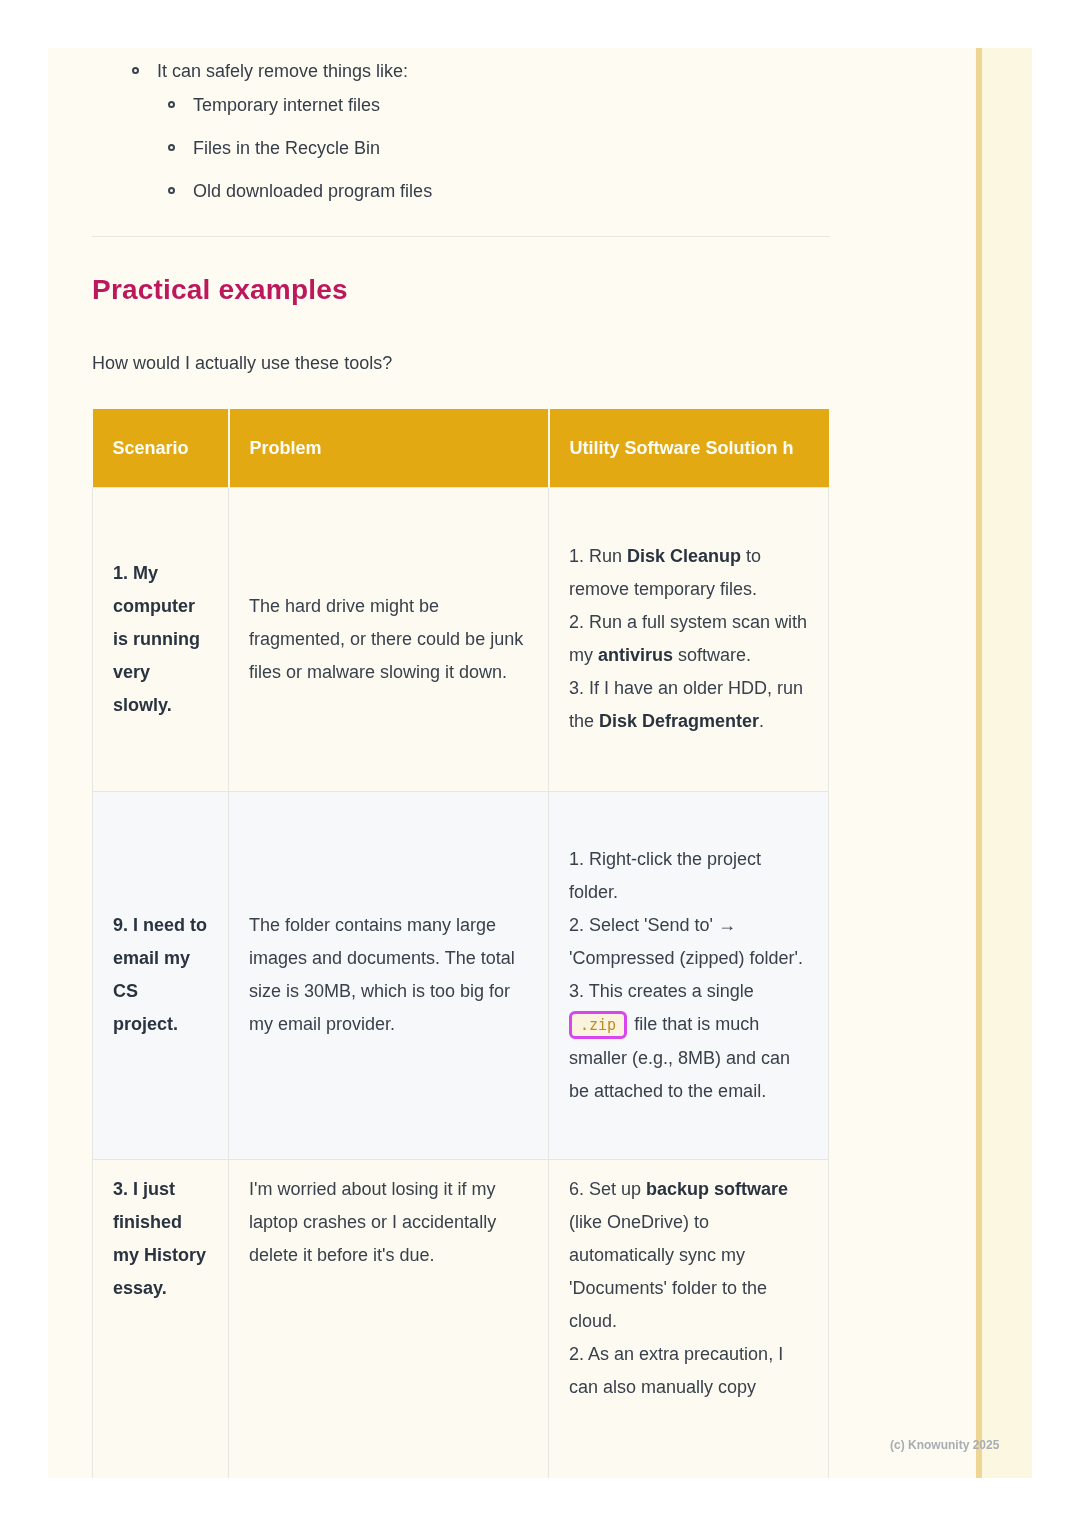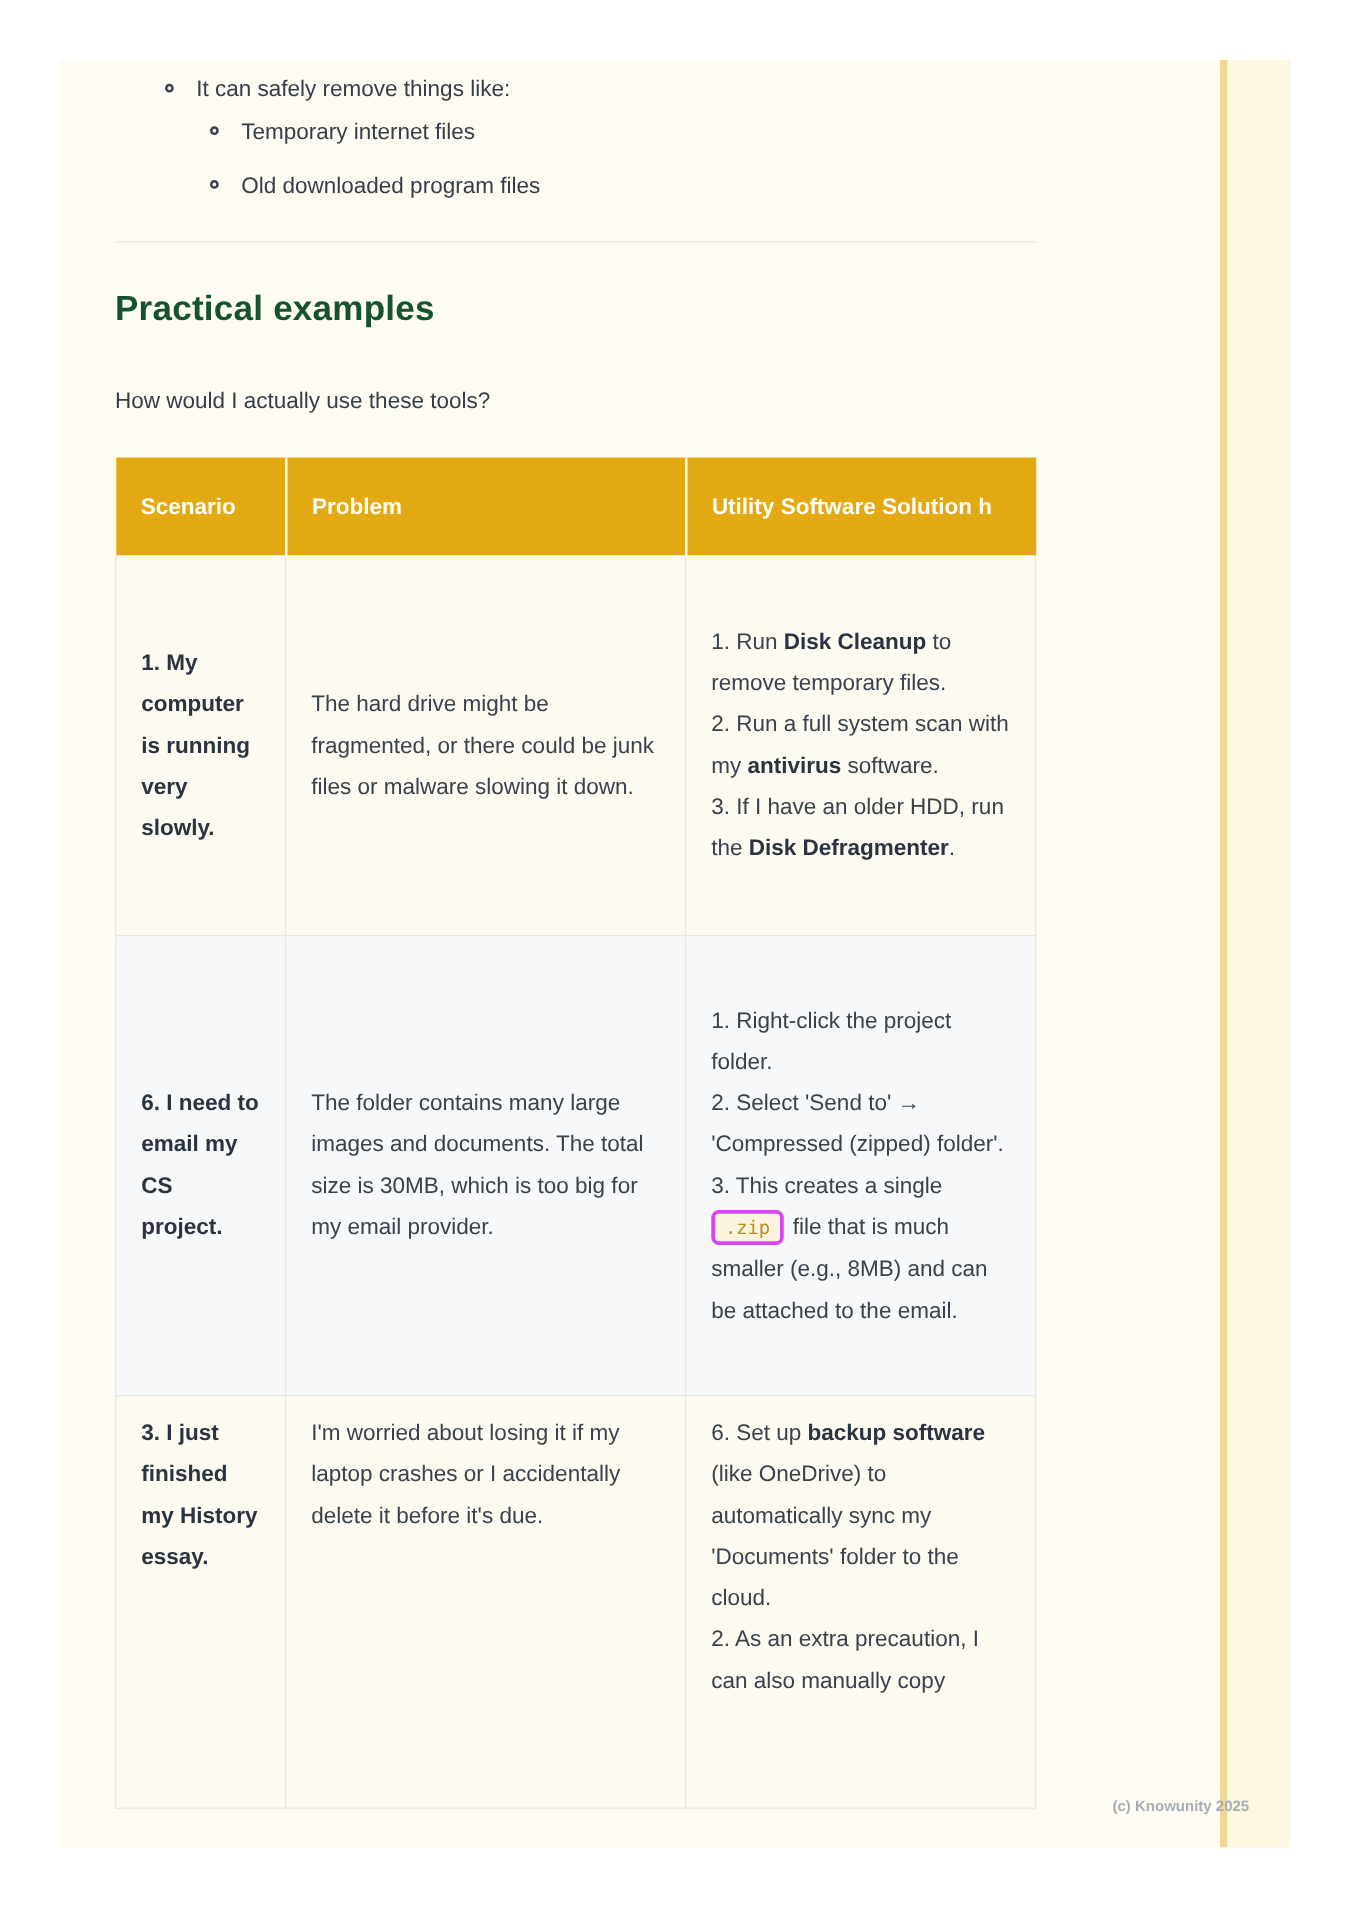--- a/index.html
+++ b/index.html
@@ -44,21 +44,21 @@
   .lvl1.first { margin-bottom: 8px; }
   .sublist { margin-left: 76px; margin-bottom: 28px; }
   .sublist .li { margin-bottom: 17px; }
   .sublist .li:last-child { margin-bottom: 0; }
 
   .divider { border: none; border-top: 1px solid #E8E6DF; margin-top: 32px; width: 738px; }
 
   h2.section-heading {
     margin-top: 36px;
     font-size: 28px; font-weight: 700; line-height: 34px;
-    color: #14532d;
+    color: #be185d;
     letter-spacing: 0.2px;
   }
 
   p.intro { margin-top: 43px; font-size: 18px; line-height: 26px; color: #353D48; }
 
   
   table.examples { margin-top: 33px; width: 736px; border-collapse: collapse; table-layout: fixed; }
   col.c1 { width: 136px; } col.c2 { width: 320px; } col.c3 { width: 280px; }
 
   thead th {
@@ -120,20 +120,24 @@
       <span>It can safely remove things like:</span>
     </div>
 
     <div class="sublist">
       <div class="li">
         <span class="bullet"></span>
         <span>Temporary internet files</span>
       </div>
       <div class="li">
         <span class="bullet"></span>
+        <span>Files in the Recycle Bin</span>
+      </div>
+      <div class="li">
+        <span class="bullet"></span>
         <span>Old downloaded program files</span>
       </div>
     </div>
 
 
     <hr class="divider">
 
     <h2 class="section-heading">Practical examples</h2>
 
     <p class="intro">How would I actually use these tools?</p>
@@ -155,21 +159,21 @@
         <tr class="r1 row-odd">
           <td class="scenario">1. My computer is running very slowly.</td>
           <td>The hard drive might be fragmented, or there could be junk files or malware slowing it down.</td>
           <td>
               <div class="cell-line"><span>1. Run </span><span class="b">Disk Cleanup</span><span> to remove temporary files.</span></div>
               <div class="cell-line"><span>2. Run a full system scan with my </span><span class="b">antivirus</span><span> software.</span></div>
               <div class="cell-line"><span>3. If I have an older HDD, run the </span><span class="b">Disk Defragmenter</span><span>.</span></div>
             </td>
         </tr>
         <tr class="r2 row-even">
-          <td class="scenario">6. I need to email my CS project.</td>
+          <td class="scenario">9. I need to email my CS project.</td>
           <td>The folder contains many large images and documents. The total size is 30MB, which is too big for my email provider.</td>
           <td>
               <div class="cell-line"><span>1. Right-click the project folder.</span></div>
               <div class="cell-line"><span>2. Select 'Send to' → 'Compressed (zipped) folder'.</span></div>
               <div class="cell-line"><span>3. This creates a single </span><span class="code">.zip</span><span> file that is much smaller (e.g., 8MB) and can be attached to the email.</span></div>
             </td>
         </tr>
         <tr class="r3 row-odd">
           <td class="scenario">3. I just finished my History essay.</td>
           <td>I'm worried about losing it if my laptop crashes or I accidentally delete it before it's due.</td>

